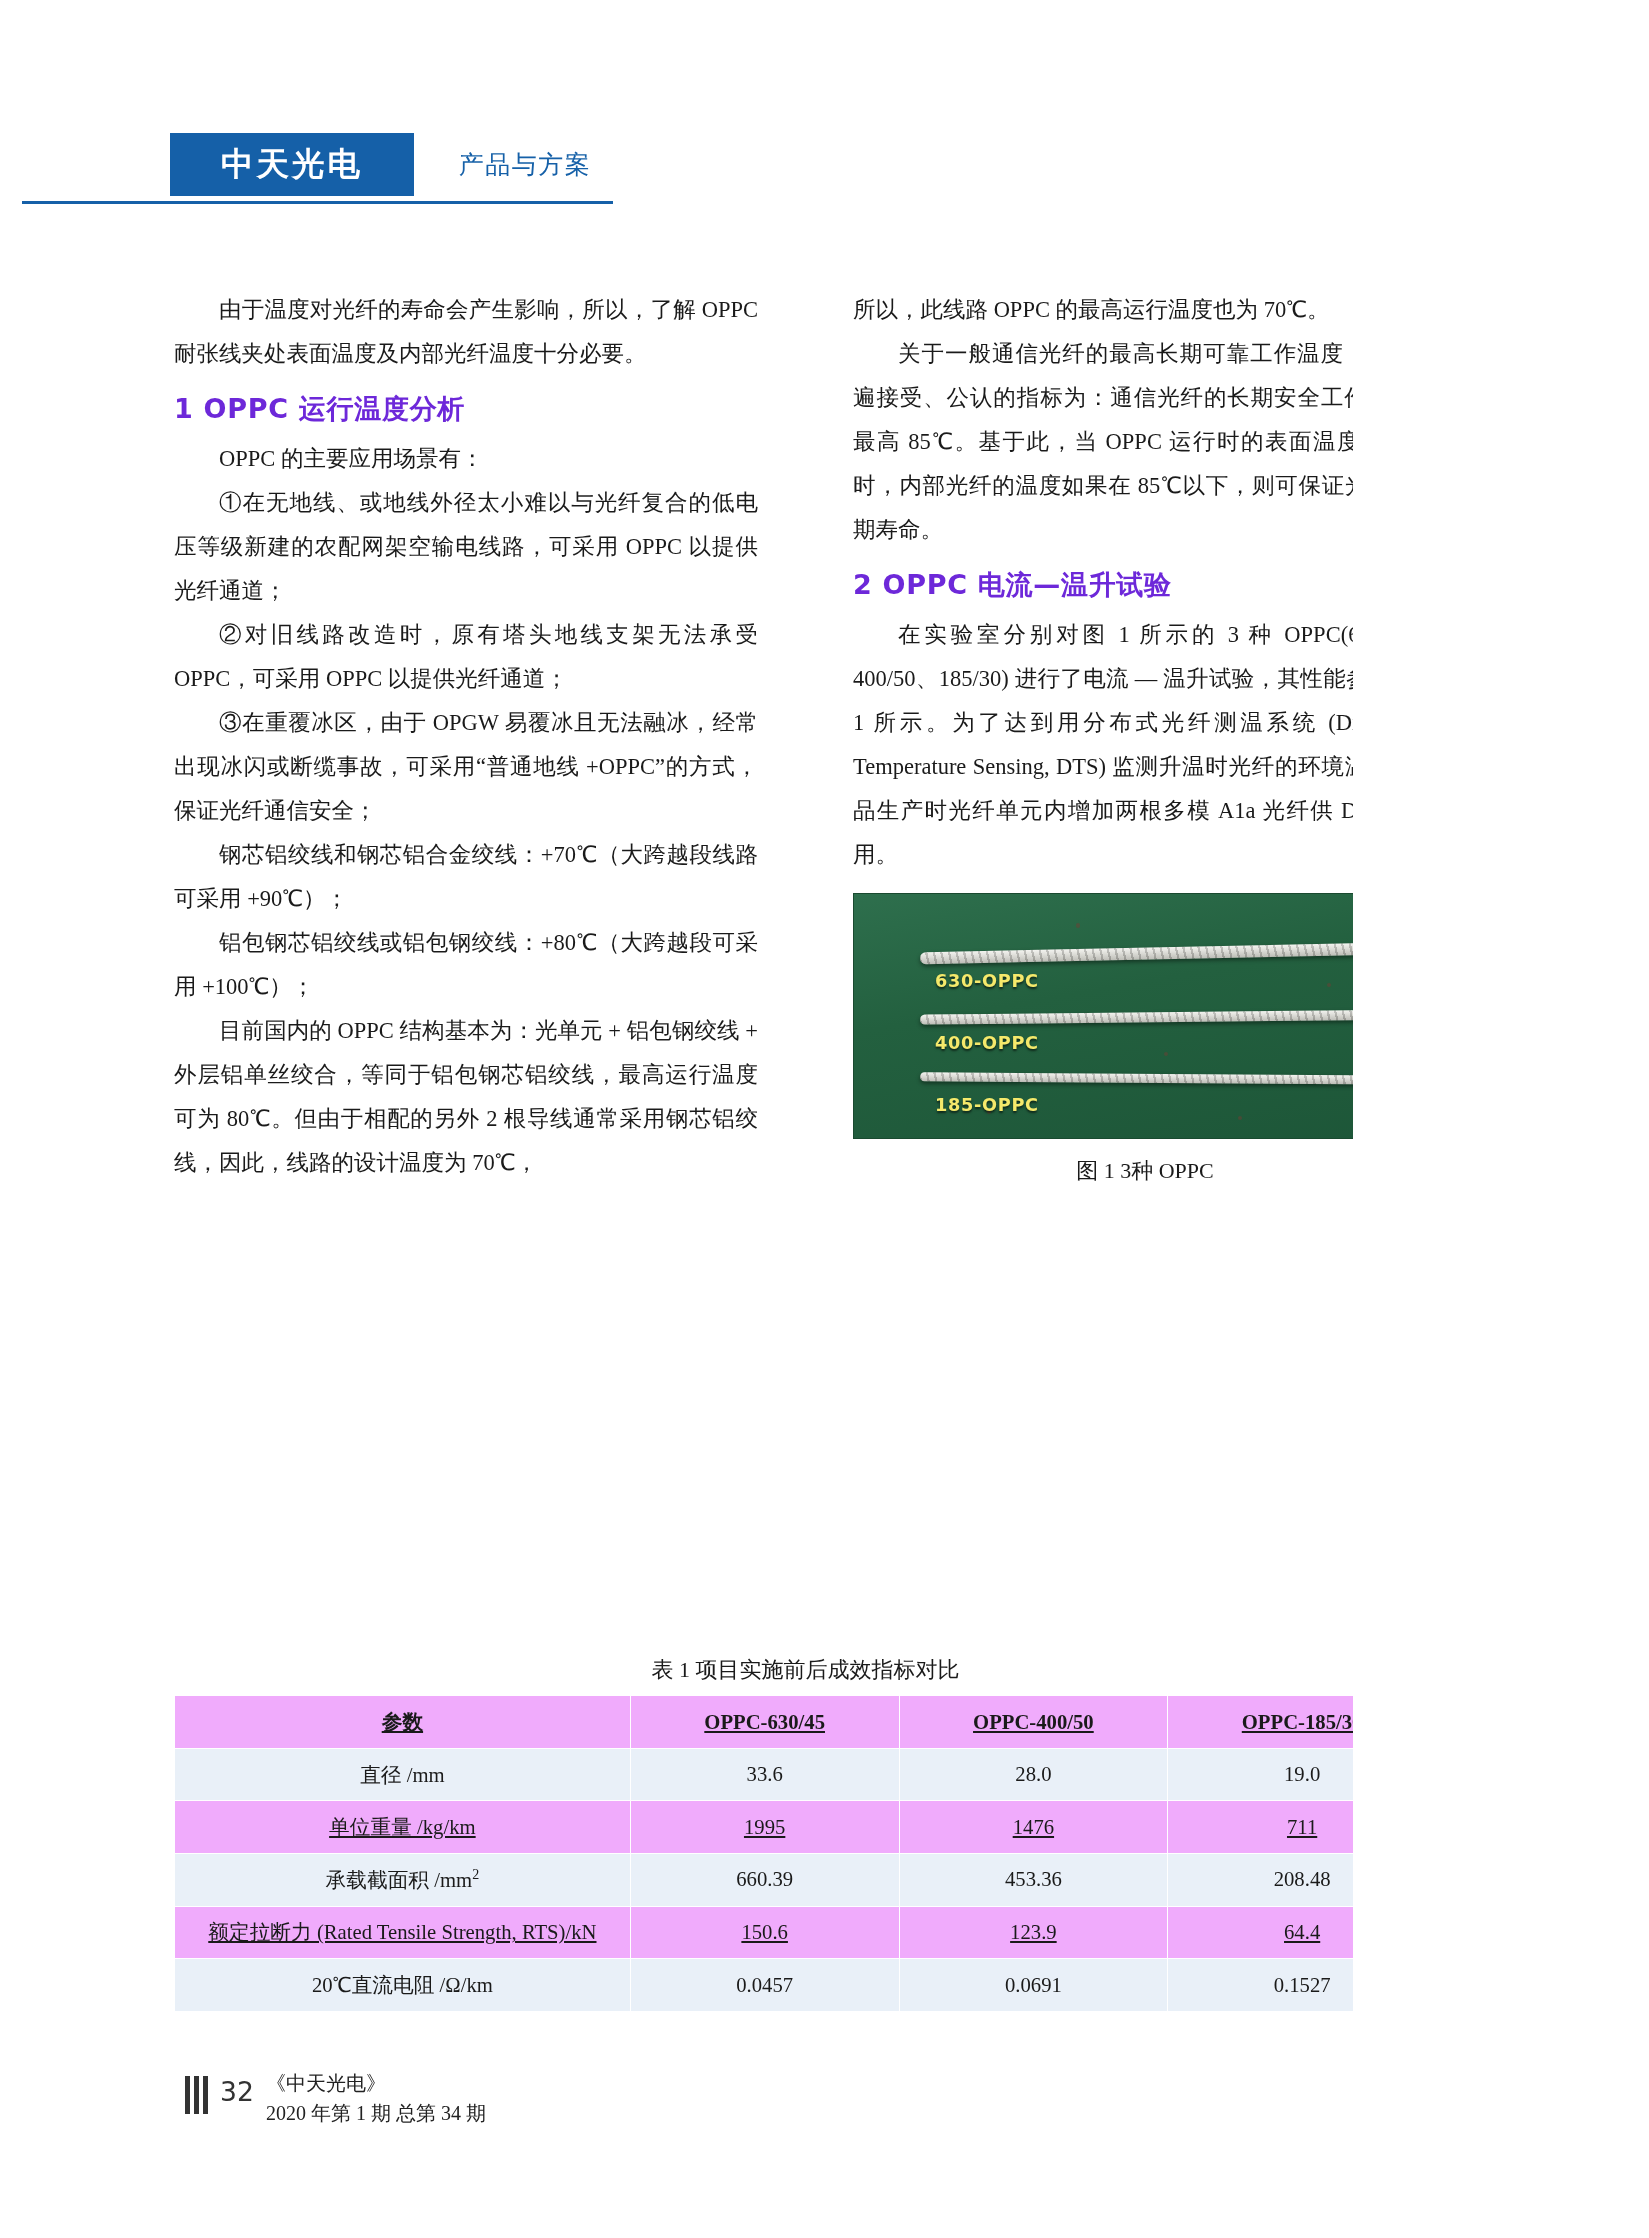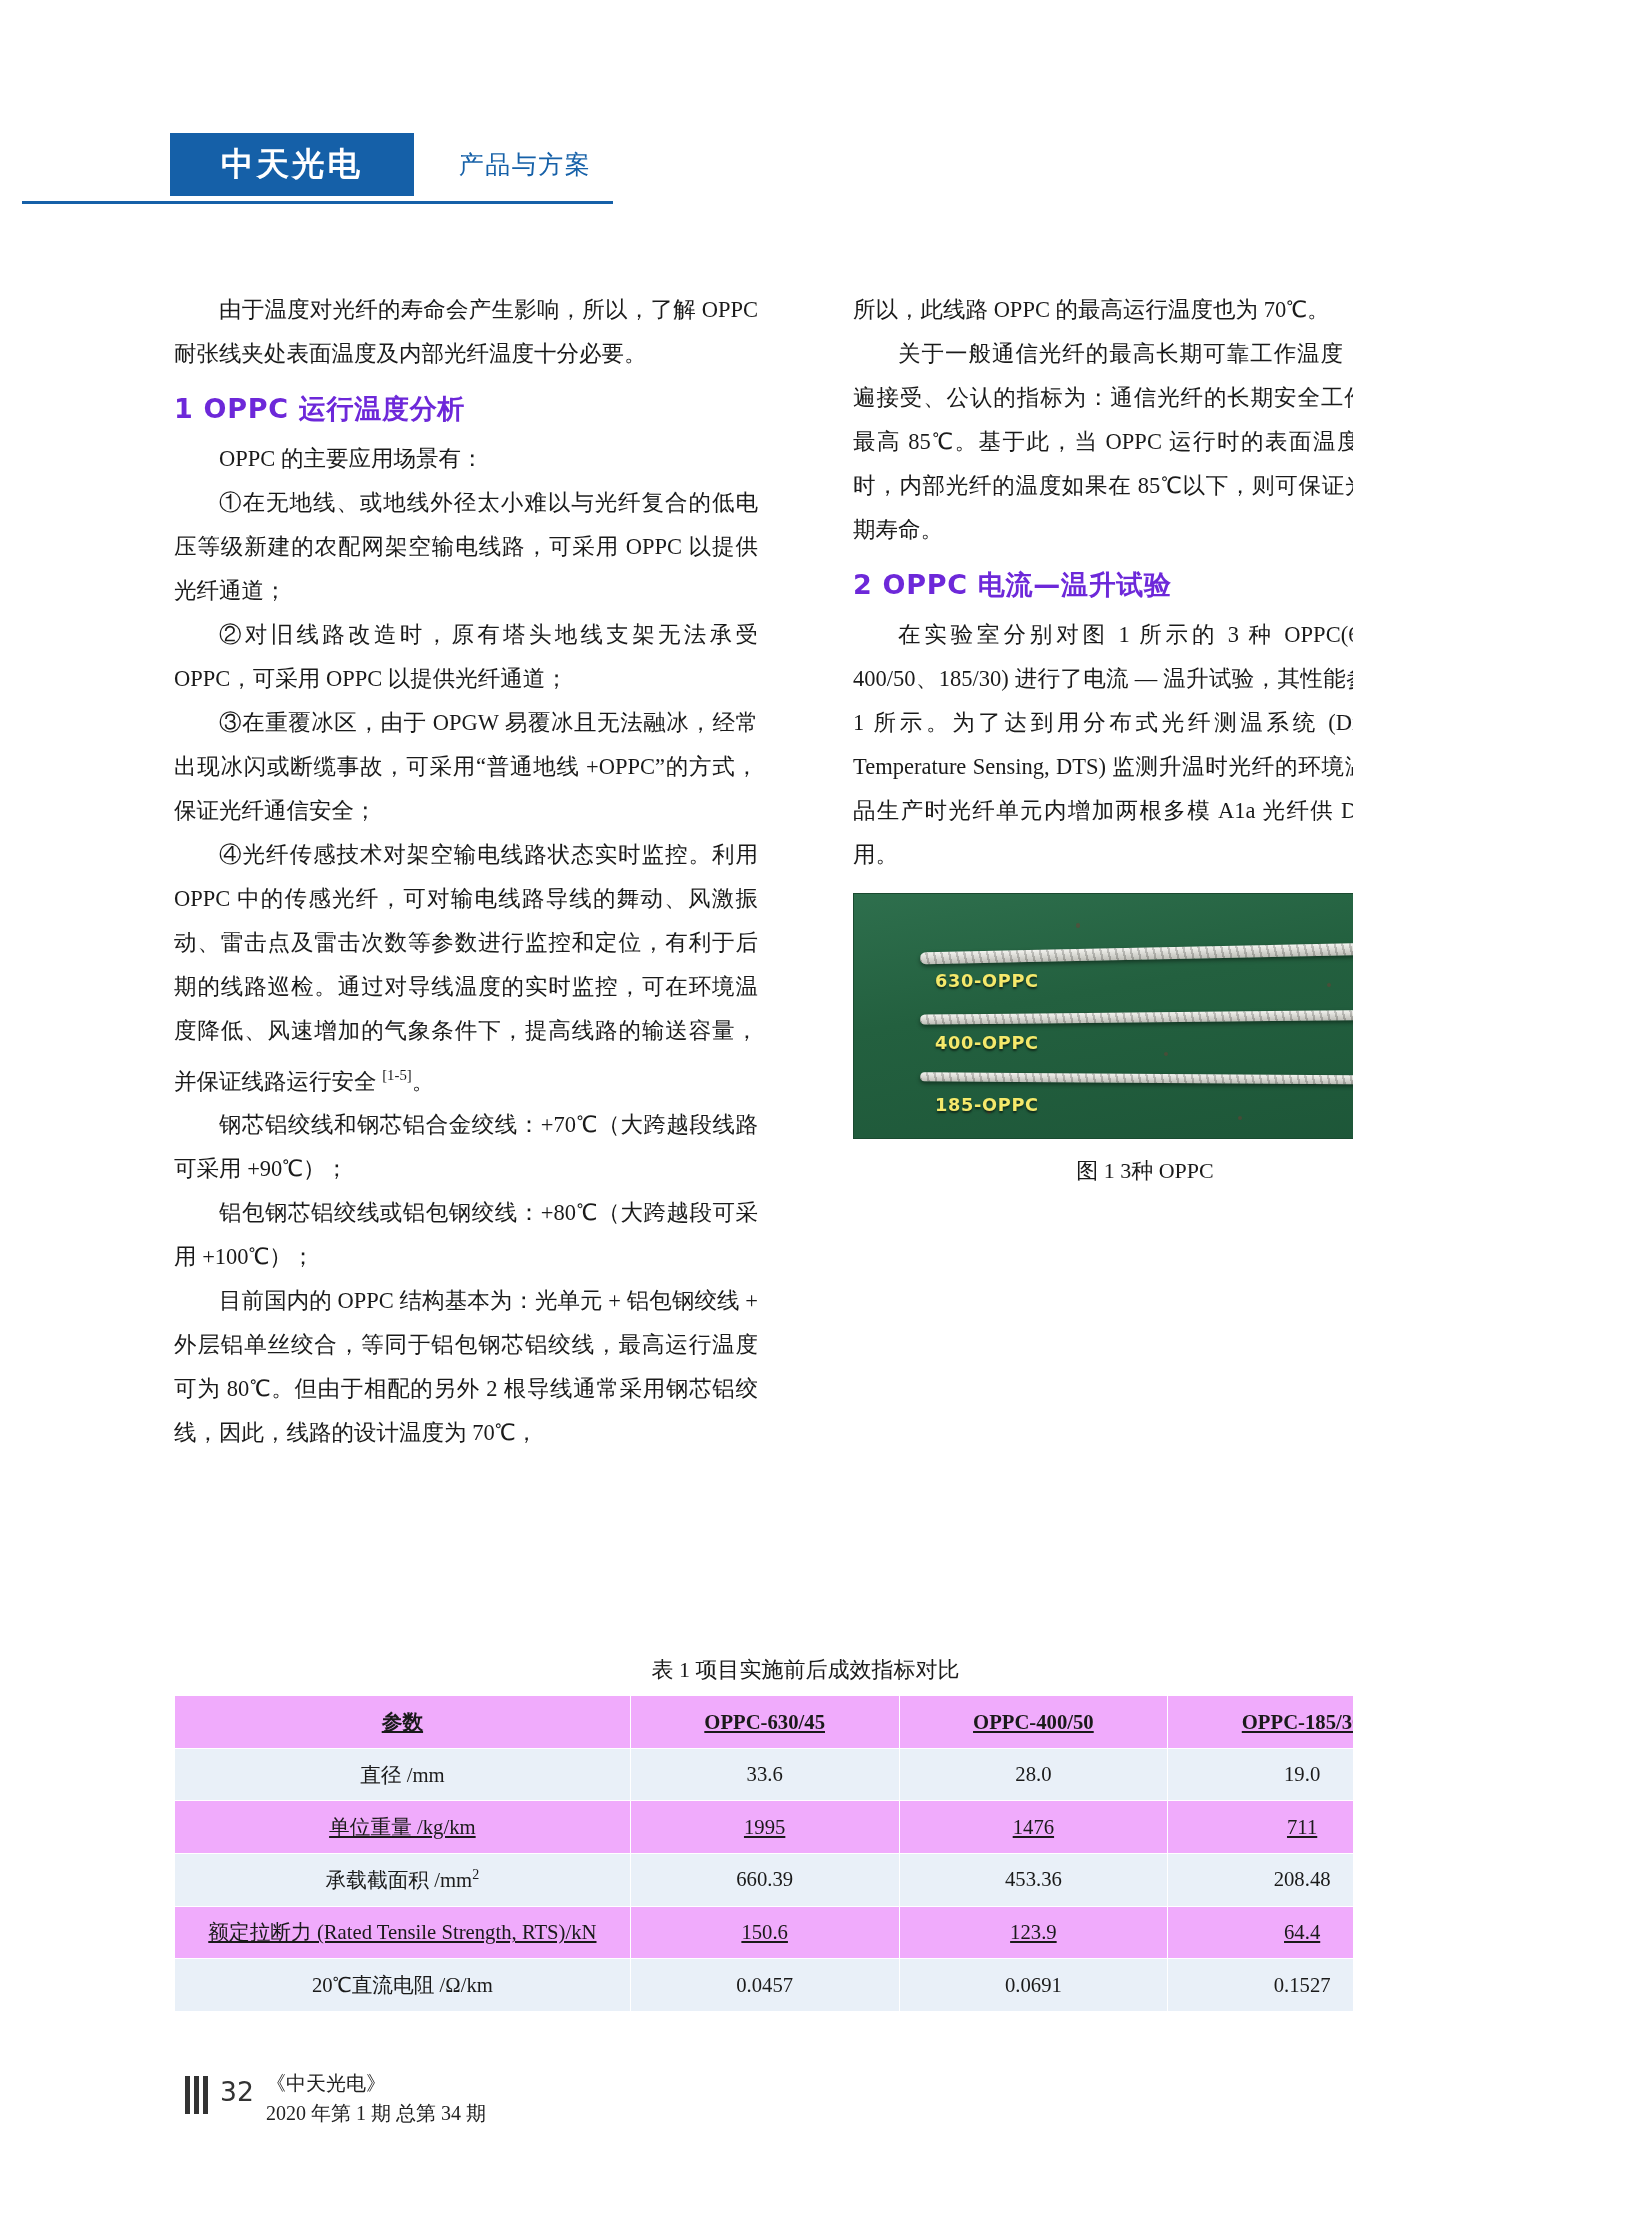--- a/index.html
+++ b/index.html
@@ -250,21 +250,20 @@
     <div class="header-label">产品与方案</div>
   </div>
 
   <div class="col col-left">
     <p>由于温度对光纤的寿命会产生影响，所以，了解 OPPC 耐张线夹处表面温度及内部光纤温度十分必要。</p>
     <h2>1 OPPC 运行温度分析</h2>
     <p>OPPC 的主要应用场景有：</p>
     <p>①在无地线、或地线外径太小难以与光纤复合的低电压等级新建的农配网架空输电线路，可采用 OPPC 以提供光纤通道；</p>
     <p>②对旧线路改造时，原有塔头地线支架无法承受 OPPC，可采用 OPPC 以提供光纤通道；</p>
     <p>③在重覆冰区，由于 OPGW 易覆冰且无法融冰，经常出现冰闪或断缆事故，可采用“普通地线 +OPPC”的方式，保证光纤通信安全；</p>
-    <p><span>④光纤传感技术对架空输电线路状态实时监控。利用 OPPC 中的传感光纤，可对输电线路导线的舞动、风激振动、雷击点及雷击次数等参数进行监控和定位，有利于后期的线路巡检。通过对导线温度的实时监控，可在环境温度降低、风速增加的气象条件下，提高线路的输送容量，并保证线路运行安全 </span><sup>[1-5]</sup><span>。</span></p>
     <p>钢芯铝绞线和钢芯铝合金绞线：+70℃（大跨越段线路可采用 +90℃）；</p>
     <p>铝包钢芯铝绞线或铝包钢绞线：+80℃（大跨越段可采用 +100℃）；</p>
     <p>目前国内的 OPPC 结构基本为：光单元 + 铝包钢绞线 + 外层铝单丝绞合，等同于铝包钢芯铝绞线，最高运行温度可为 80℃。但由于相配的另外 2 根导线通常采用钢芯铝绞线，因此，线路的设计温度为 70℃，</p>
   </div>
 
   <div class="col col-right">
     <p class="noindent">所以，此线路 OPPC 的最高运行温度也为 70℃。</p>
     <p>关于一般通信光纤的最高长期可靠工作温度，大家普遍接受、公认的指标为：通信光纤的长期安全工作温度为最高 85℃。基于此，当 OPPC 运行时的表面温度为 70℃时，内部光纤的温度如果在 85℃以下，则可保证光纤的长期寿命。</p>
     <h2>2 OPPC 电流—温升试验</h2>
     <p>在实验室分别对图 1 所示的 3 种 OPPC(630/45、400/50、185/30) 进行了电流 — 温升试验，其性能参数如表 1 所示。为了达到用分布式光纤测温系统 (Distributed Temperature Sensing, DTS) 监测升温时光纤的环境温度，样品生产时光纤单元内增加两根多模 A1a 光纤供 DTS 测试用。</p>

